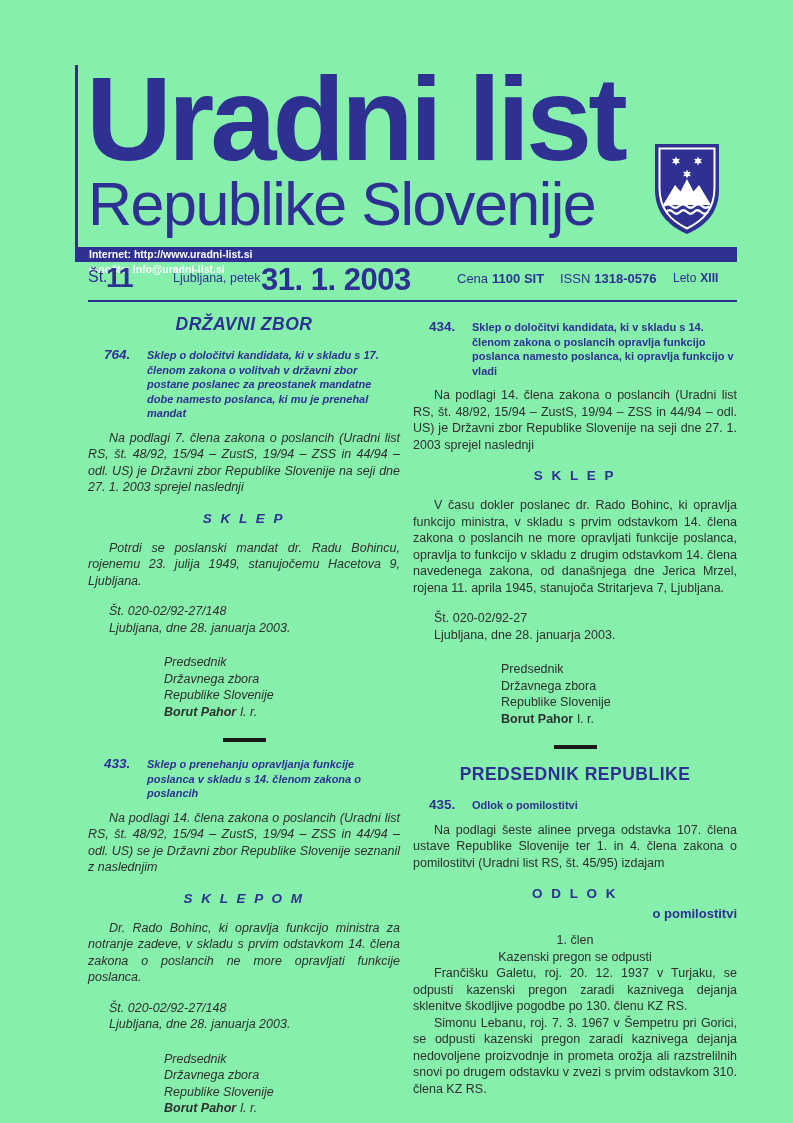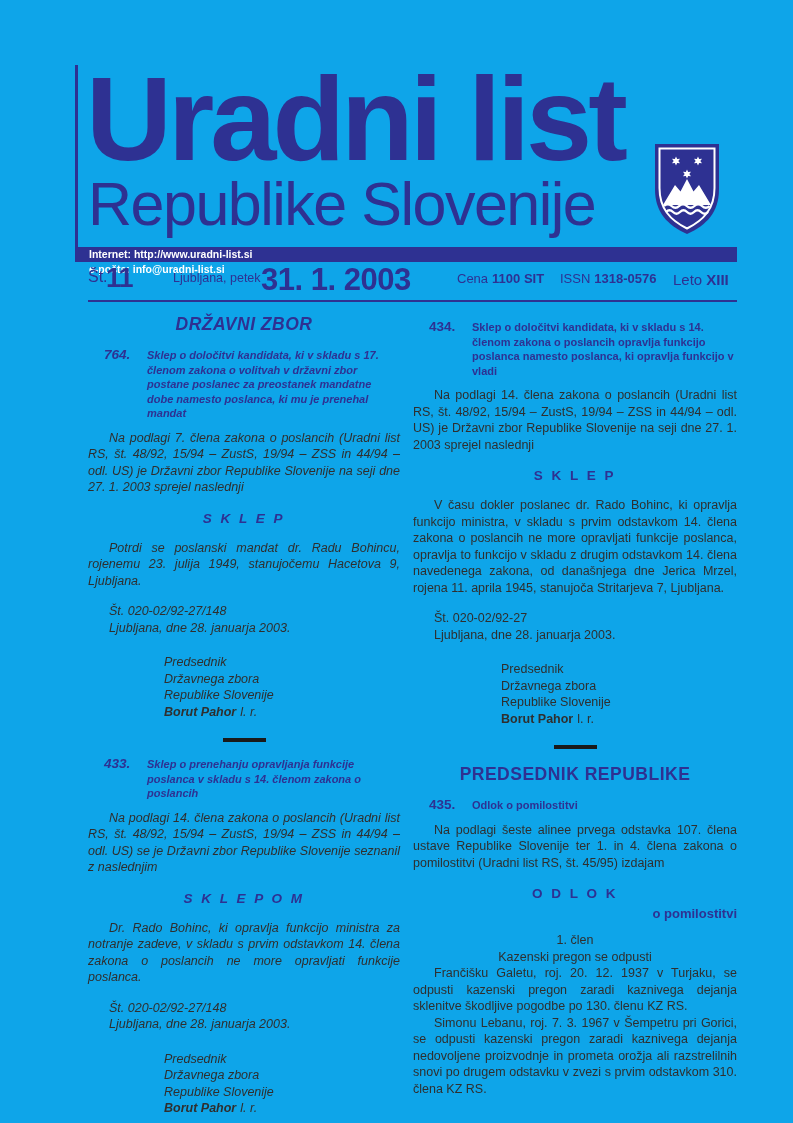--- a/index.html
+++ b/index.html
@@ -1,36 +1,36 @@
 <!DOCTYPE html>
 <html><head>
 <meta charset="utf-8">
 <style>
   * { margin:0; padding:0; box-sizing:border-box; }
   html,body { background:#ffffff; }
   body { width:793px; height:1123px; font-family:"Liberation Sans", sans-serif; }
-  .page { position:relative; width:793px; height:1123px; background:#0ea5e9; overflow:hidden; }
+  .page { position:relative; width:793px; height:1123px; background:#86efac; overflow:hidden; }
 
   
   .masthead { position:absolute; left:75px; top:62px; width:662px; height:245px; color:#2e3192; }
   .vline { position:absolute; left:0; top:3px; width:3px; height:182px; background:#2e3192; }
   .title1 { position:absolute; left:11px; top:-3px; font-size:119px; line-height:1; font-weight:bold; letter-spacing:-4px; white-space:nowrap; }
   .title2 { position:absolute; left:13px; top:112px; font-size:61px; line-height:1; font-weight:normal; letter-spacing:-1.5px; white-space:nowrap; }
   .coat { position:absolute; left:577px; top:81px; width:70px; height:93px; }
   .navbar { position:absolute; left:0; top:185px; width:662px; height:15px; background:#2e3192; color:#ffffff;
             font-size:10.5px; font-weight:bold; line-height:15px; display:flex; justify-content:space-between; padding:0 8px 0 14px;flex-direction:column; }
   .inforow { position:absolute; left:0; top:200px; width:662px; height:38px; }
   .inforow > span { position:absolute; white-space:nowrap; }
   .m-issue-label { left:13px; top:6px; font-size:16px; }
   .m-issue-num   { left:31px; top:1px; font-size:27px; font-weight:bold; letter-spacing:-1px; }
   .m-place-day   { left:98px; top:9px; font-size:12.5px; }
   .m-date        { left:186px; top:0px; font-size:31px; font-weight:bold; letter-spacing:-0.5px; }
   .m-price       { left:382px; top:9px; font-size:13px; }
   .m-issn        { left:485px; top:9px; font-size:13px; }
-  .m-year        { left:598px; top:9px; font-size:15px; }
+  .m-year        { left:598px; top:9px; font-size:12px; }
   .bval { font-weight:bold; margin-left:4px; }
   .m-rule { position:absolute; left:13px; top:238px; width:649px; height:2px; background:#2e3192; }
 
   
   .content { position:absolute; left:88px; top:314px; width:649px; display:flex; color:#2f2f2f; }
   .col1 { width:312px; margin-right:13px;font-style:italic; }
   .col2 { width:324px; }
 
   .section-title { color:#2e3192; font-weight:bold; font-size:17.5px; text-align:center; letter-spacing:0.5px; margin-bottom:13px; }
   .item-head { display:flex; margin:6px 0 9px; }

